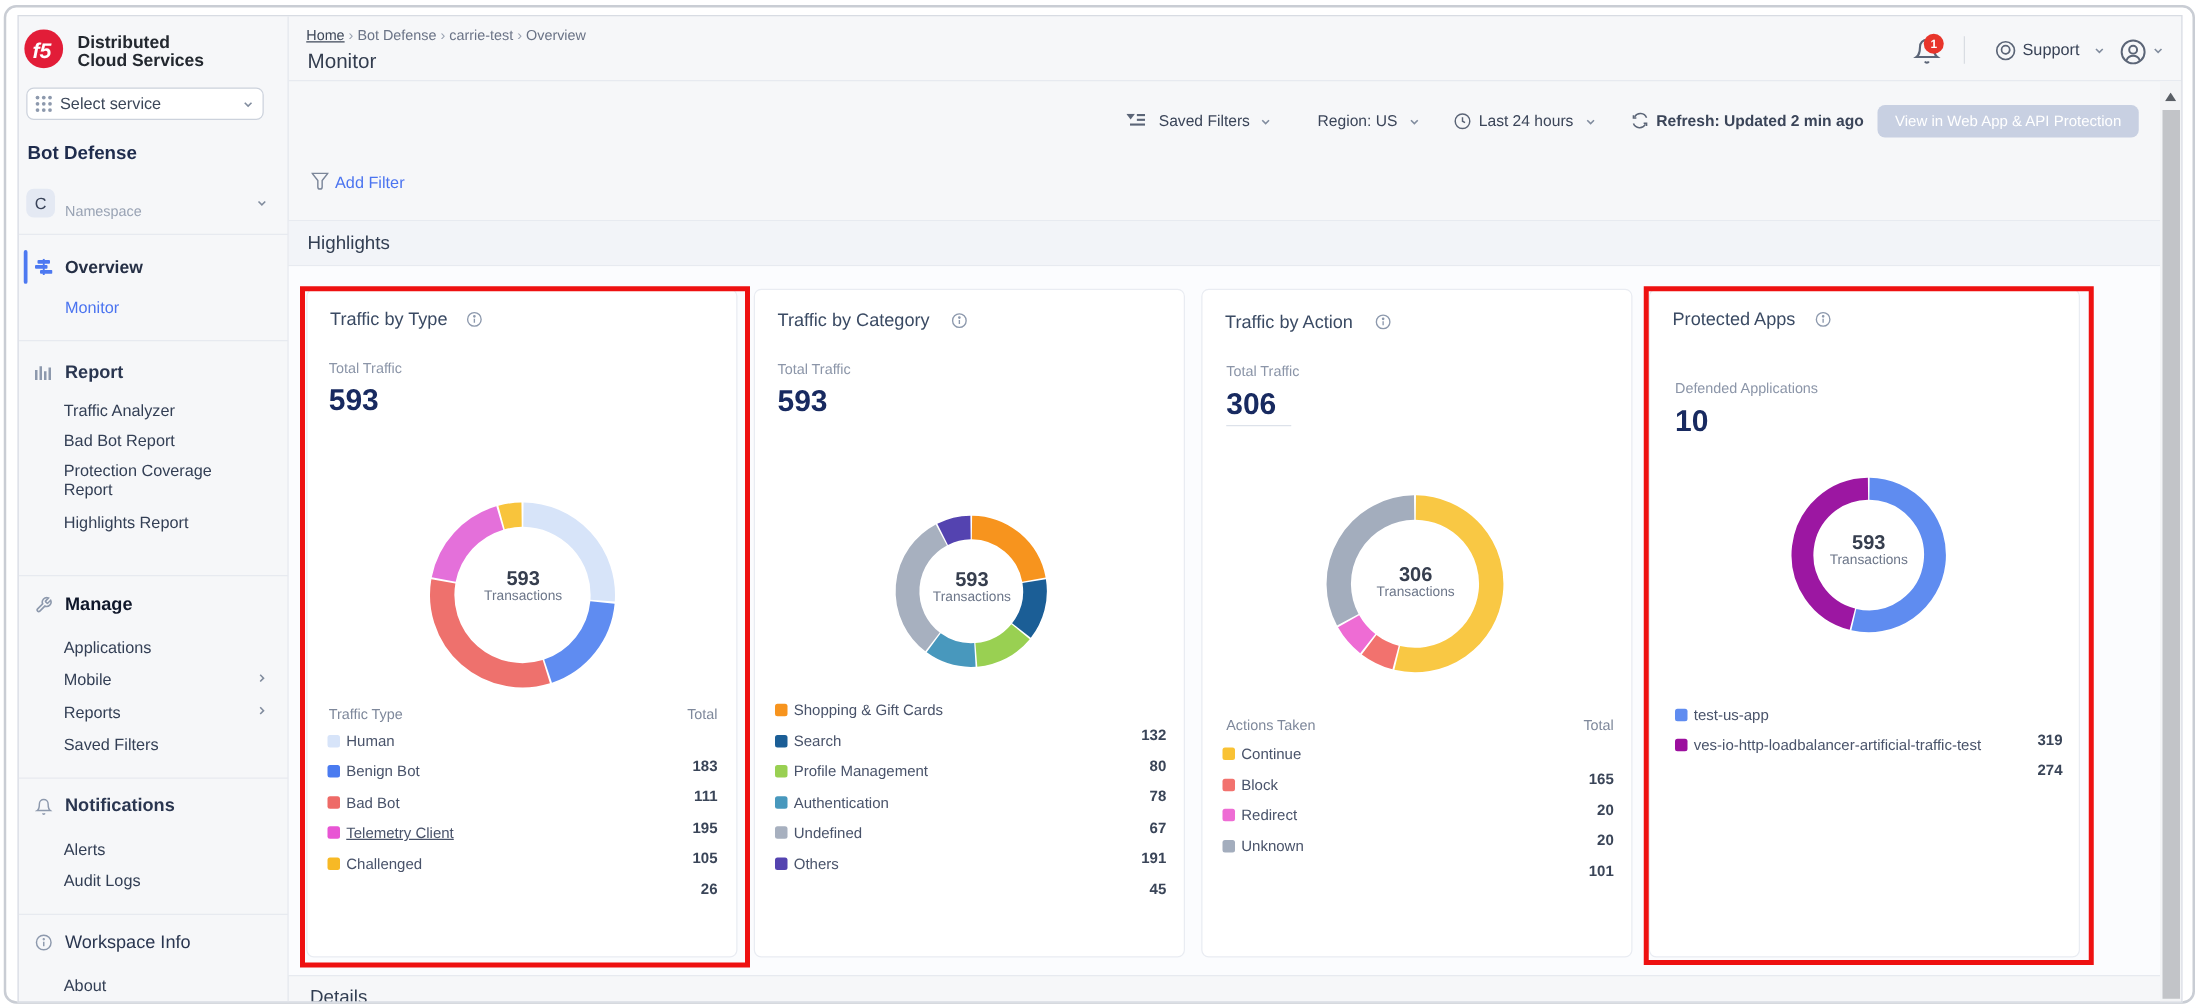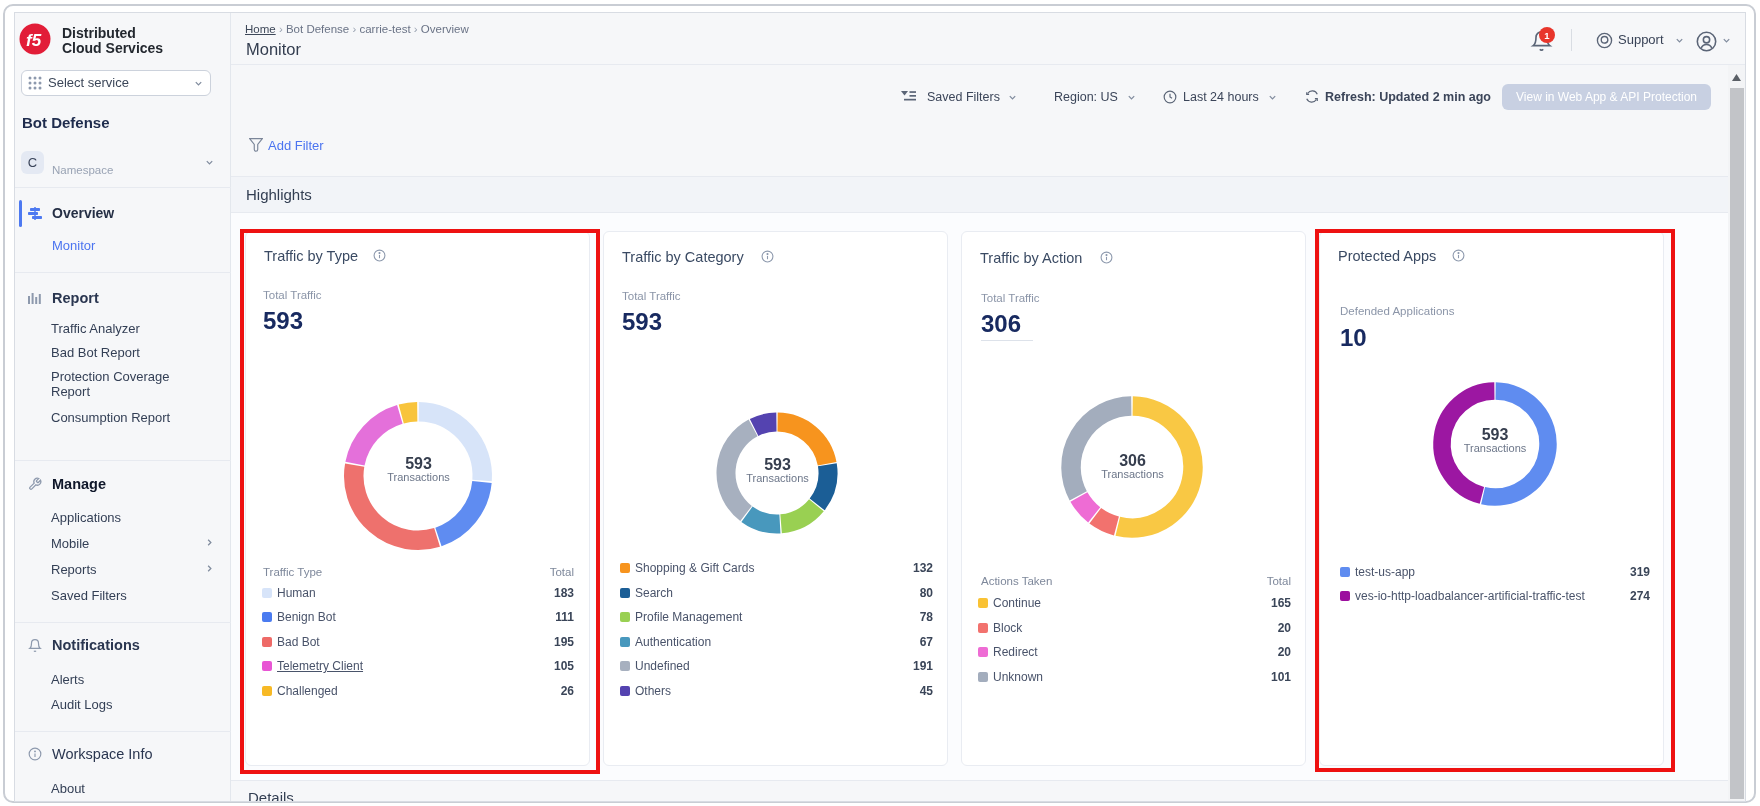--- a/index.html
+++ b/index.html
@@ -6,21 +6,21 @@
 html,body { width:1760px; height:806px; background:#fff; font-family:"Liberation Sans", sans-serif; overflow:hidden; }
 .abs { position:absolute; }
 #outer { position:absolute; left:3px; top:4px; width:1753px; height:799px; border:2px solid #c9cdd4; border-radius:10px; background:#fff; }
 #app { position:absolute; left:14px; top:12px; width:1732px; height:790px; border:1px solid #d8dce3; background:#f6f7f9; overflow:hidden; }
 .txt { position:absolute; white-space:nowrap; }
 .divh { position:absolute; height:1px; background:#e7eaf0; }
 .divv { position:absolute; width:1px; background:#e7eaf0; }
 .card { position:absolute; background:#fff; border:1px solid #e9ecf2; border-radius:6px; }
 .sw { position:absolute; width:10px; height:10px; border-radius:2px; }
 .lbl { position:absolute; font-size:12px; color:#49536a; white-space:nowrap; }
-.val { position:absolute; font-size:12px; font-weight:bold; color:#3a4558; text-align:right; }
+.val { position:absolute; font-size:12px; font-weight:bold; color:#3a4558; text-align:right;margin-top:20px; }
 .ghead { position:absolute; font-size:11.5px; color:#7e889b; white-space:nowrap; }
 .cardtitle { position:absolute; font-size:14.5px; font-weight:500; color:#3a4a63; }
 .sublabel { position:absolute; font-size:11.5px; color:#8b95a8; }
 .bignum { position:absolute; font-size:24px; font-weight:bold; color:#182a60; }
 .cnum { position:absolute; font-size:16px; font-weight:bold; color:#363e4e; text-align:center; }
 .clab { position:absolute; font-size:11px; color:#6c7689; text-align:center; }
 .navlink { position:absolute; font-size:13px; color:#333f55; white-space:nowrap; }
 .chev { position:absolute; width:9px; height:9px; }
 .redbox { position:absolute; border:4.5px solid #ee1111; }
 </style>
@@ -77,21 +77,21 @@
 <svg class="abs" style="left:13px;top:278px" width="13" height="13" viewBox="0 0 13 13" fill="#8d99ad">
 <rect x="0" y="5" width="2" height="8"></rect>
       <rect x="3.6" y="2" width="2" height="11"></rect>
       <rect x="7.2" y="6" width="2" height="7"></rect>
       <rect x="10.8" y="3" width="2" height="10"></rect>
 </svg>
 <div class="txt" style="left:37px;top:278px;font-size:14.5px;line-height:15px;font-weight:bold;color:#2a3650;">Report</div>
 <div class="navlink" style="left:36px;top:308px;">Traffic Analyzer</div>
 <div class="navlink" style="left:36px;top:331.5px;">Bad Bot Report</div>
 <div class="navlink" style="left:36px;top:355.5px;line-height:15.5px;white-space:normal;width:130px;">Protection Coverage Report</div>
-<div class="navlink" style="left:36px;top:396.5px;">Consumption Report</div>
+<div class="navlink" style="left:36px;top:396.5px;">Highlights Report</div>
 <div class="divh" style="left:0;top:447px;width:216px;"></div>
 <svg class="abs" style="left:13px;top:464px" width="14" height="14" viewBox="0 0 24 24" fill="none" stroke="#8d99ad" stroke-width="2.2">
       <path d="M14.7 6.3a1 1 0 0 0 0 1.4l1.6 1.6a1 1 0 0 0 1.4 0l3.77-3.77a6 6 0 0 1-7.94 7.94l-6.91 6.91a2.12 2.12 0 0 1-3-3l6.91-6.91a6 6 0 0 1 7.94-7.94l-3.76 3.76z"></path>
     </svg>
 <div class="txt" style="left:37px;top:464px;font-size:14.5px;line-height:15px;font-weight:bold;color:#0f172a;">Manage</div>
 <div class="navlink" style="left:36px;top:496.5px;">Applications</div>
 <div class="navlink" style="left:36px;top:522.5px;">Mobile</div>
 <svg class="chev" style="left:190px;top:525px;transform:rotate(-90deg)" viewBox="0 0 10 10">
       <path d="M2 3.5 L5 6.5 L8 3.5" fill="none" stroke="#818c9e" stroke-width="1.4"></path>
     </svg>

